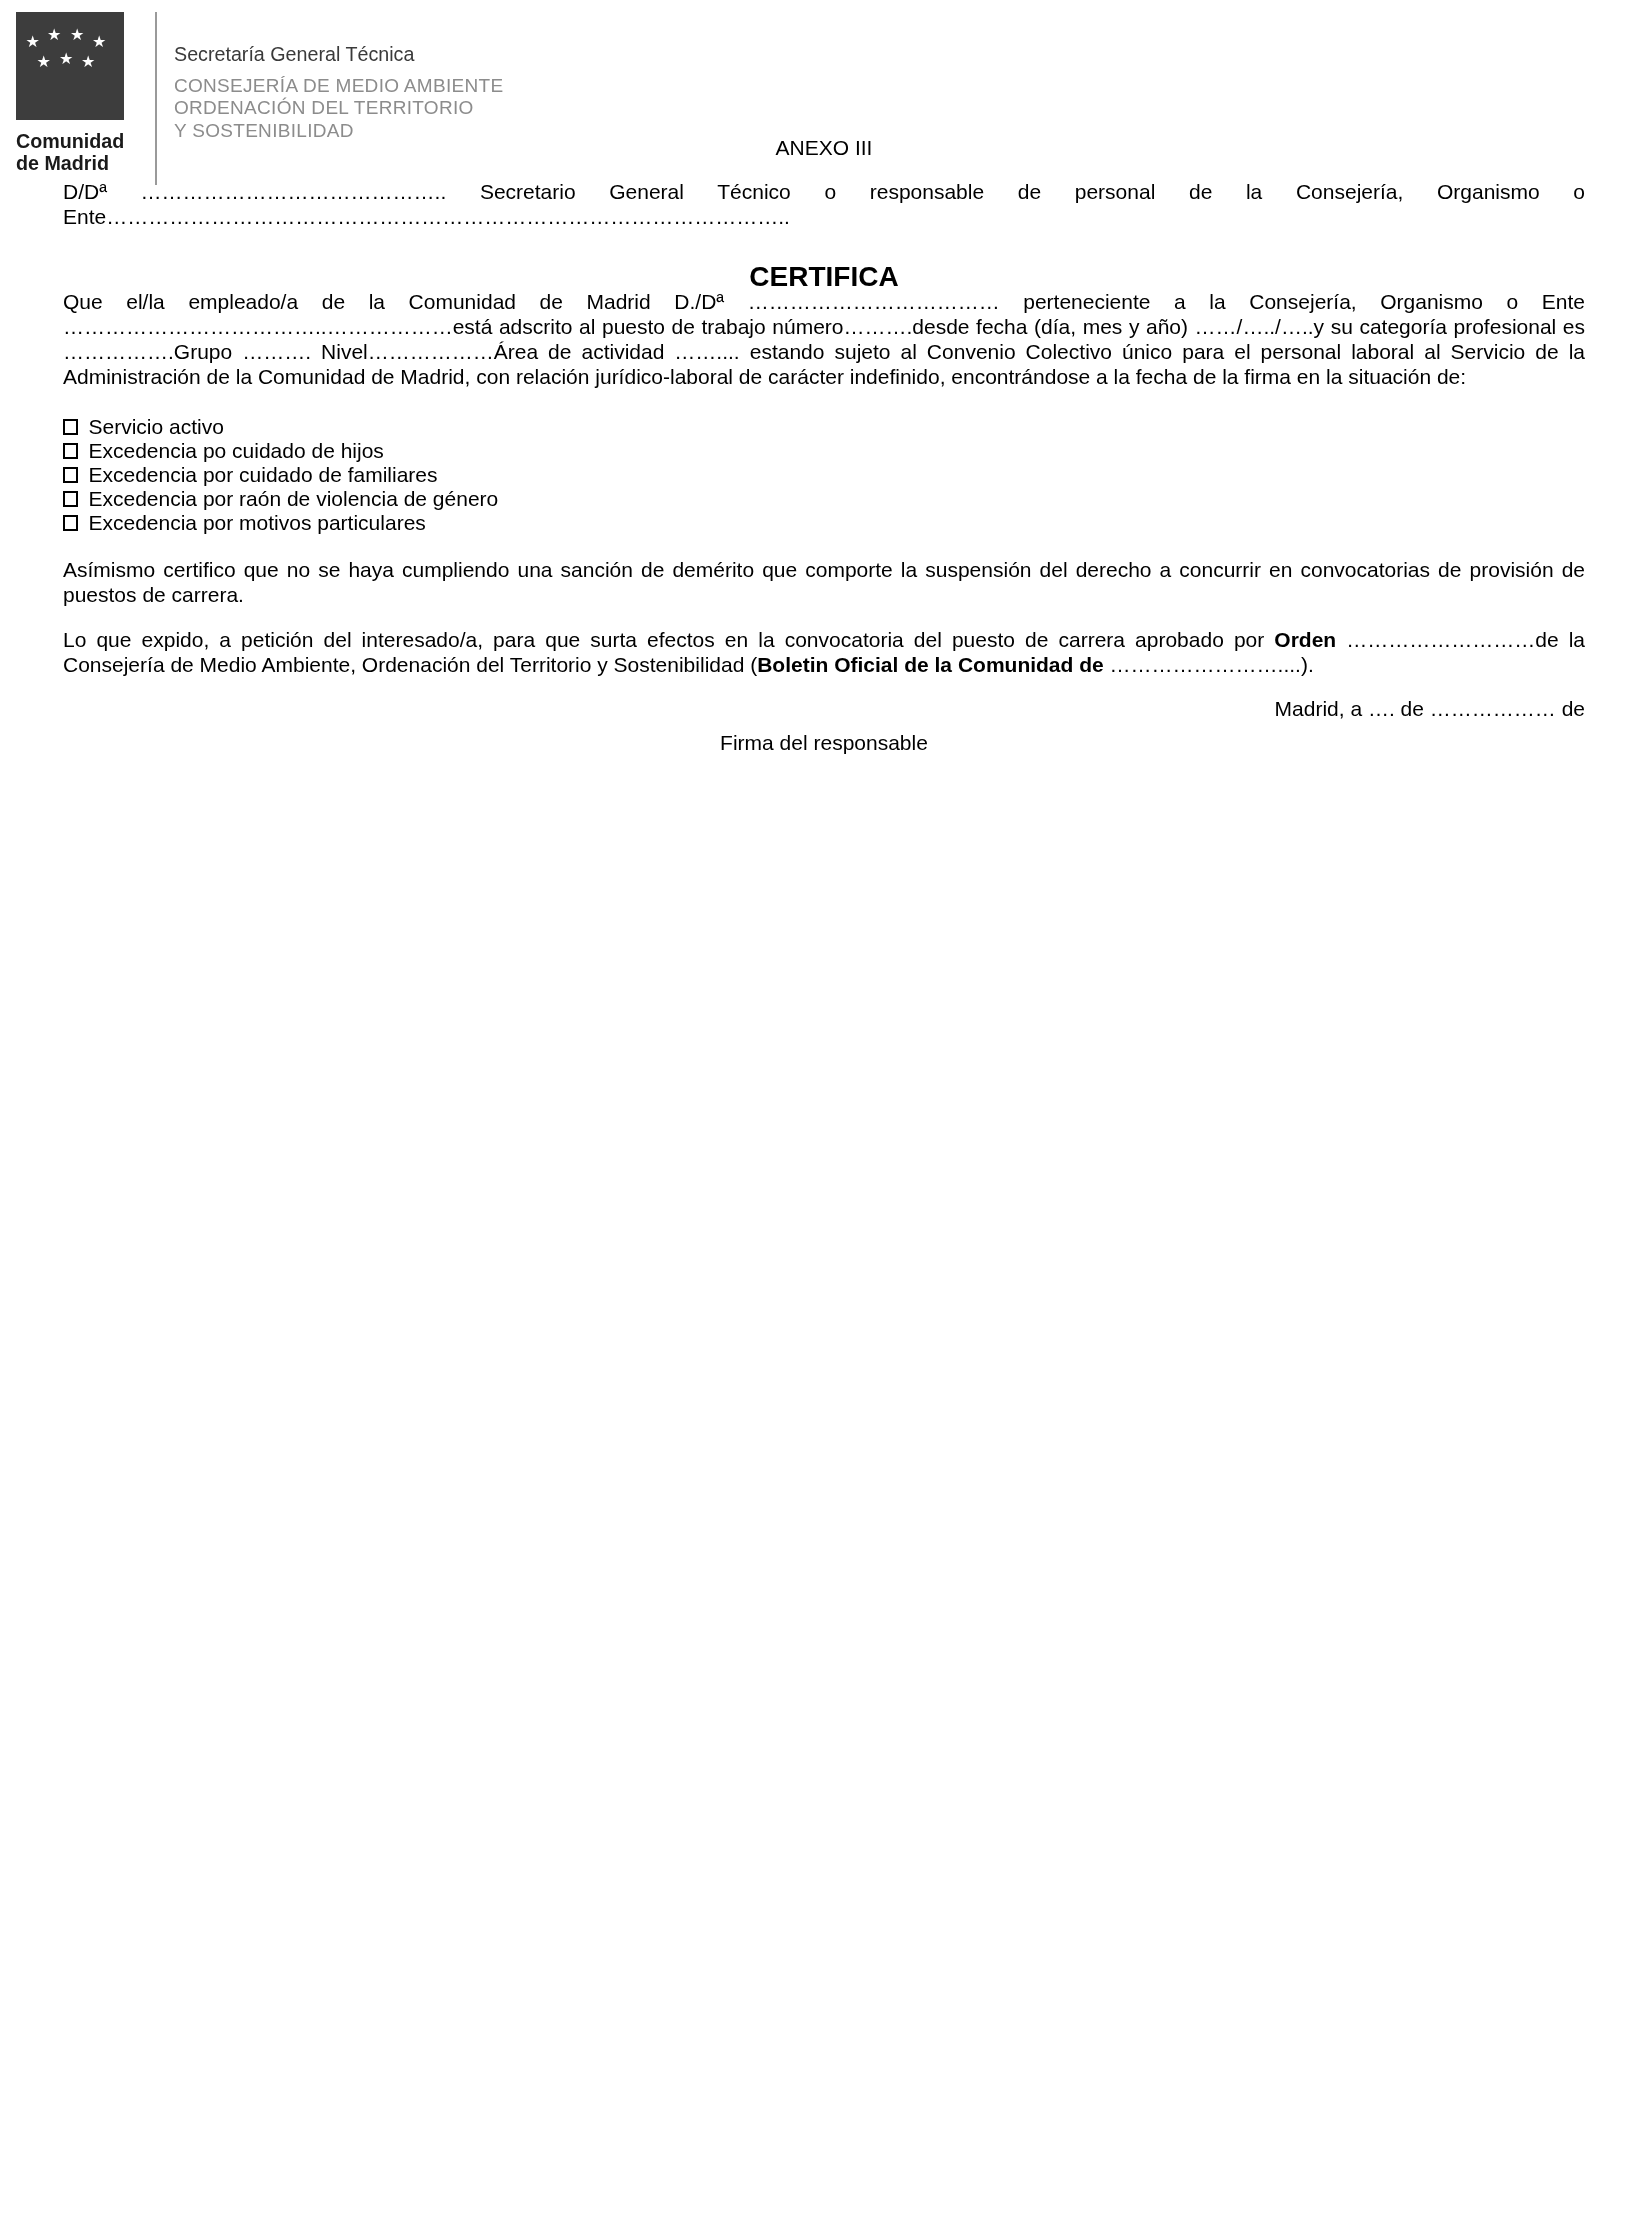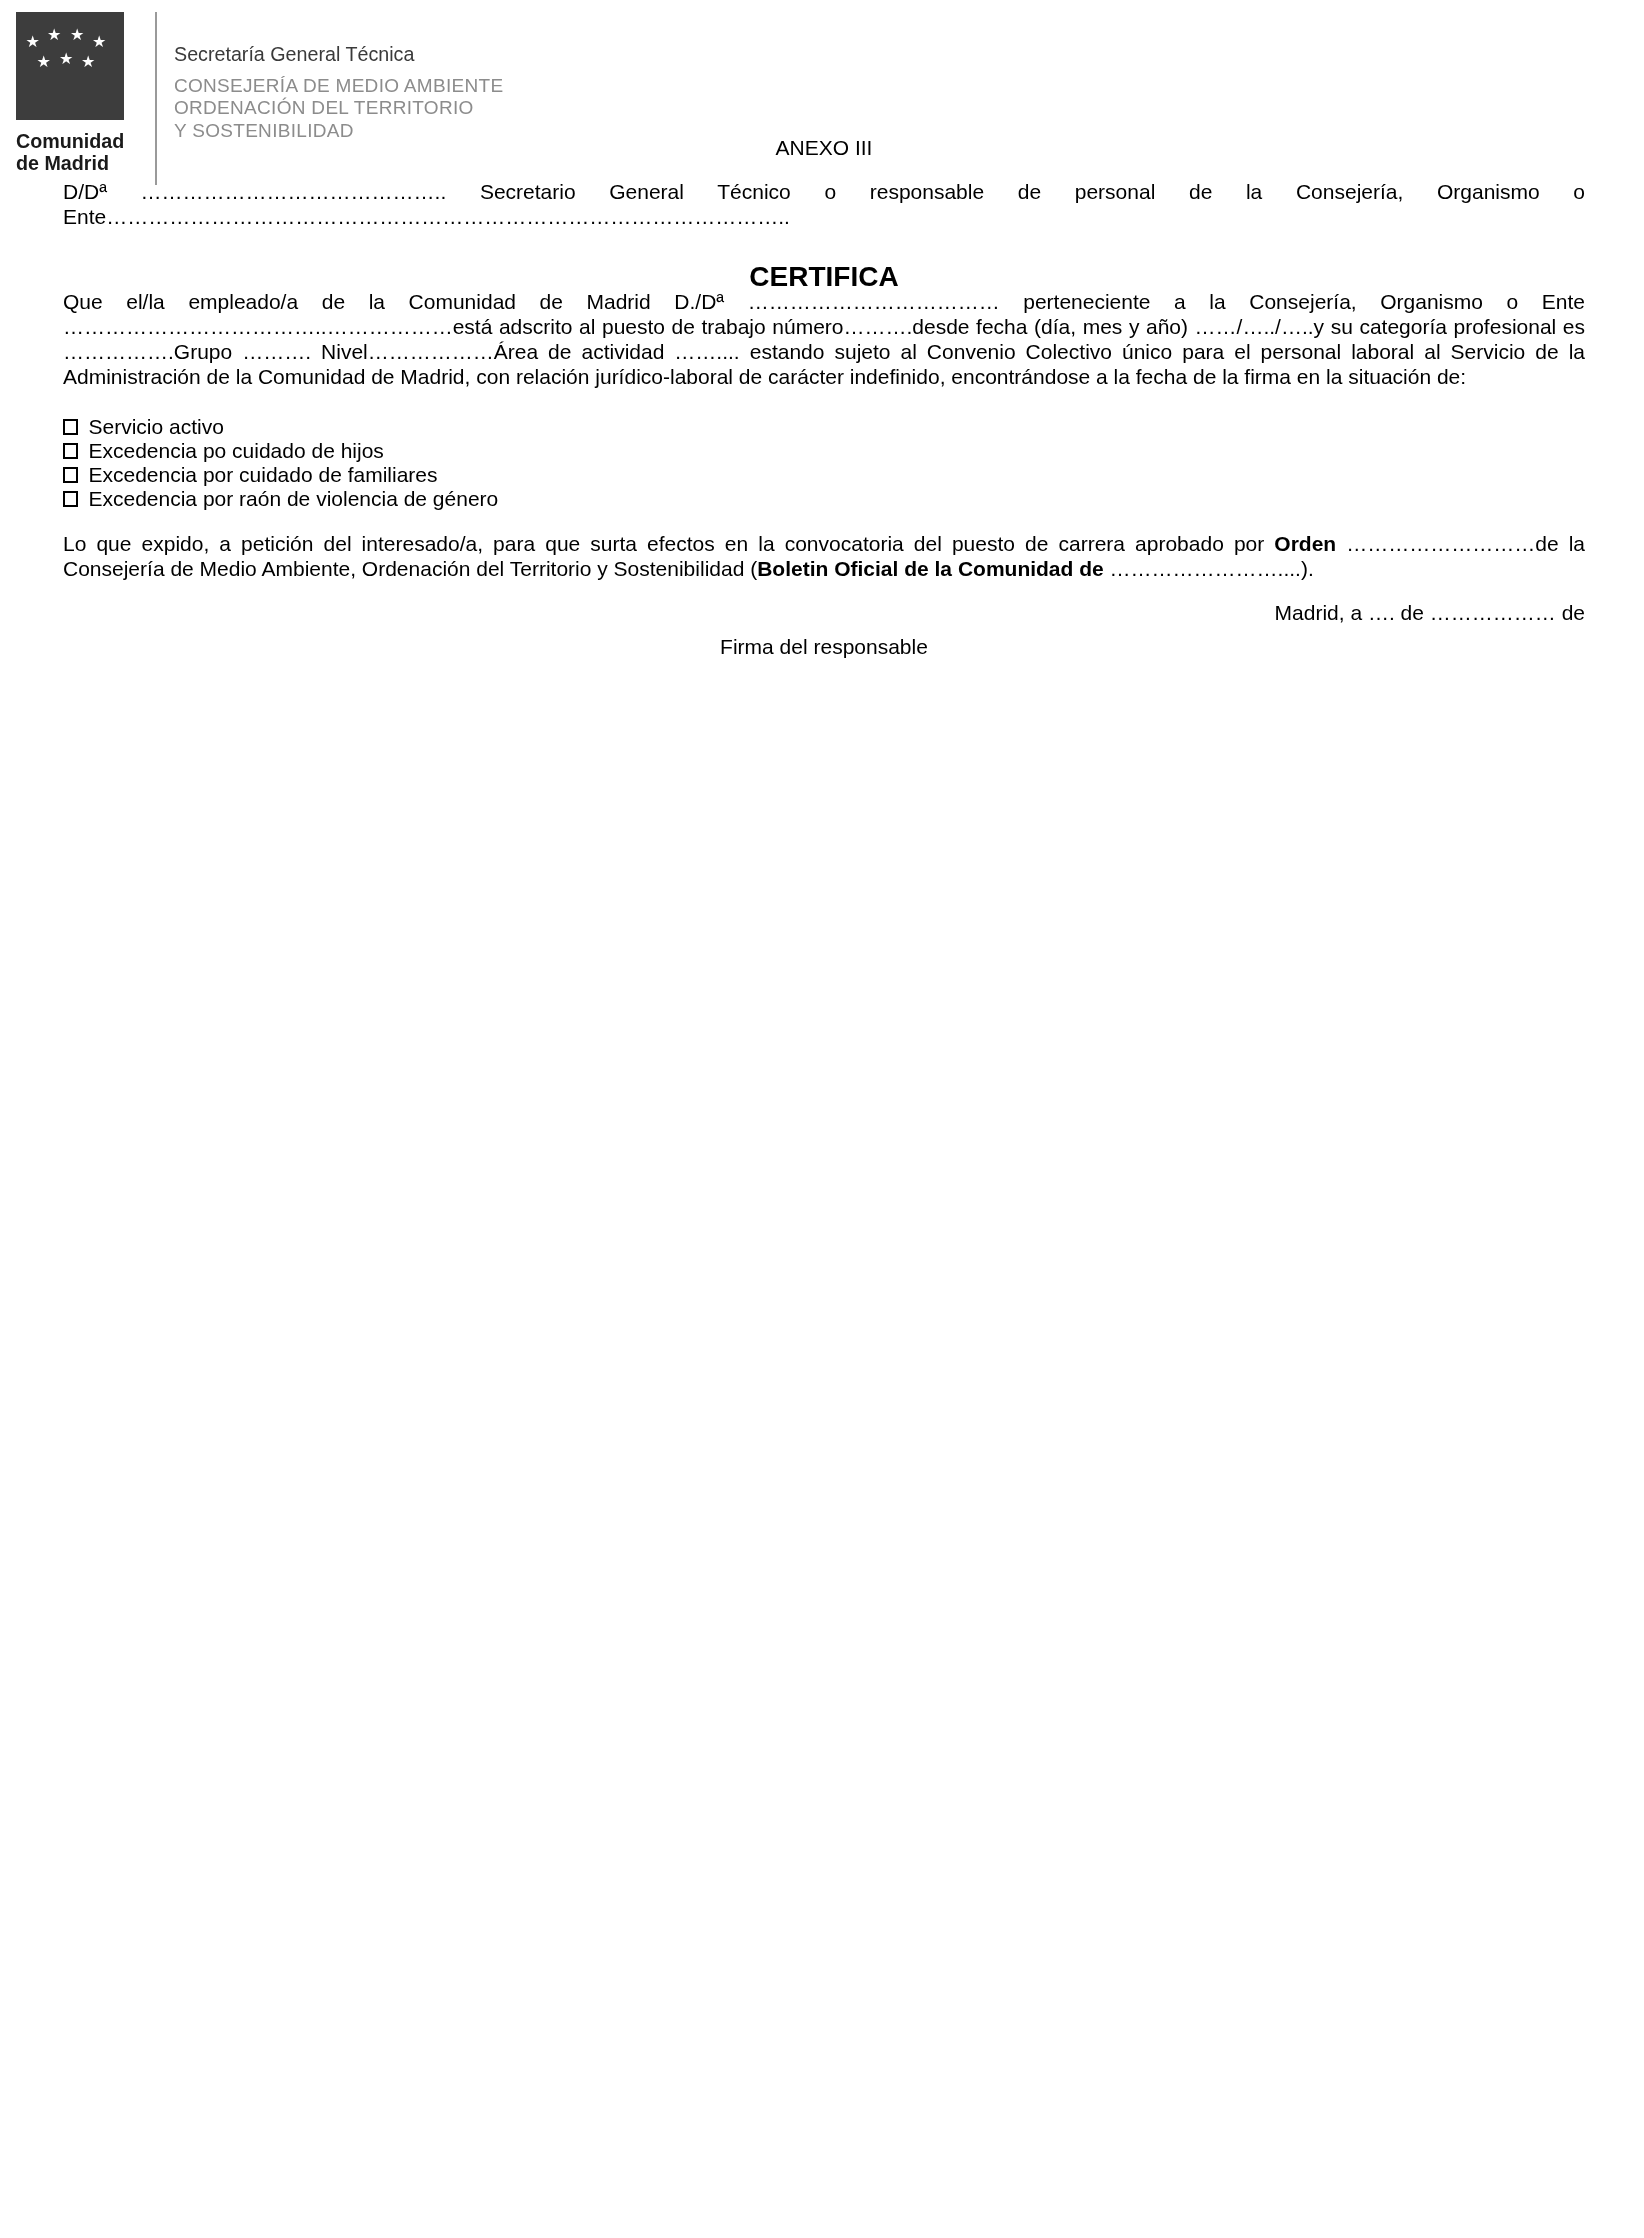--- a/index.html
+++ b/index.html
@@ -184,22 +184,27 @@
         <span>Excedencia po cuidado de hijos</span>
       </li>
       <li class="check-item">
         <span class="checkbox"></span>
         <span>Excedencia por cuidado de familiares</span>
       </li>
       <li class="check-item">
         <span class="checkbox"></span>
         <span>Excedencia por raón de violencia de género</span>
       </li>
+      <li class="check-item">
+        <span class="checkbox"></span>
+        <span>Excedencia por motivos particulares</span>
+      </li>
     </ul>
 
+    <p class="para asimismo">Asímismo certifico que no se haya cumpliendo una sanción de demérito que comporte la suspensión del derecho a concurrir en convocatorias de provisión de puestos de carrera.</p>
 
     <p class="para expido"><span>Lo que expido, a petición del interesado/a, para que surta efectos en la convocatoria del puesto de carrera aprobado por </span><strong>Orden</strong><span> ………………………de la Consejería de Medio Ambiente, Ordenación del Territorio y Sostenibilidad (</span><strong>Boletin Oficial de la Comunidad de</strong><span> ……………………....).</span></p>
 
     <p class="date-line">Madrid, a …. de ……………… de</p>
 
     <p class="signature-line">Firma del responsable</p>
 
   </main>
 
 </div>

